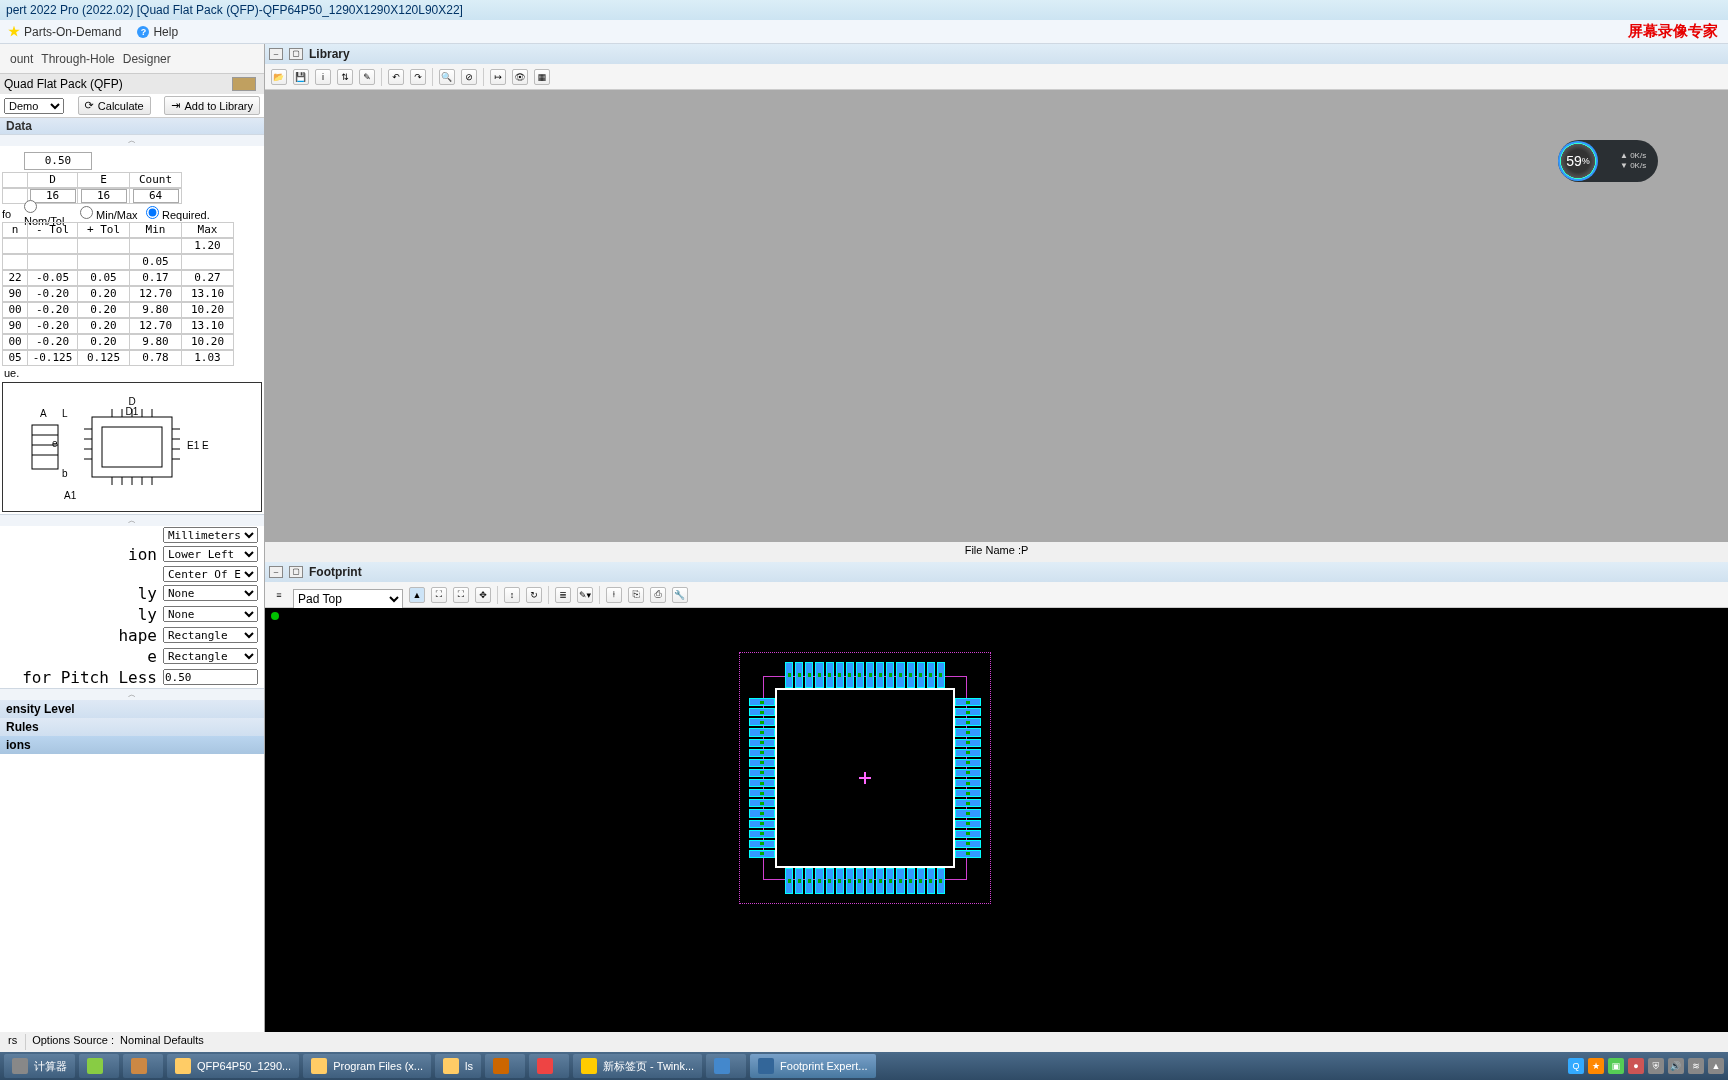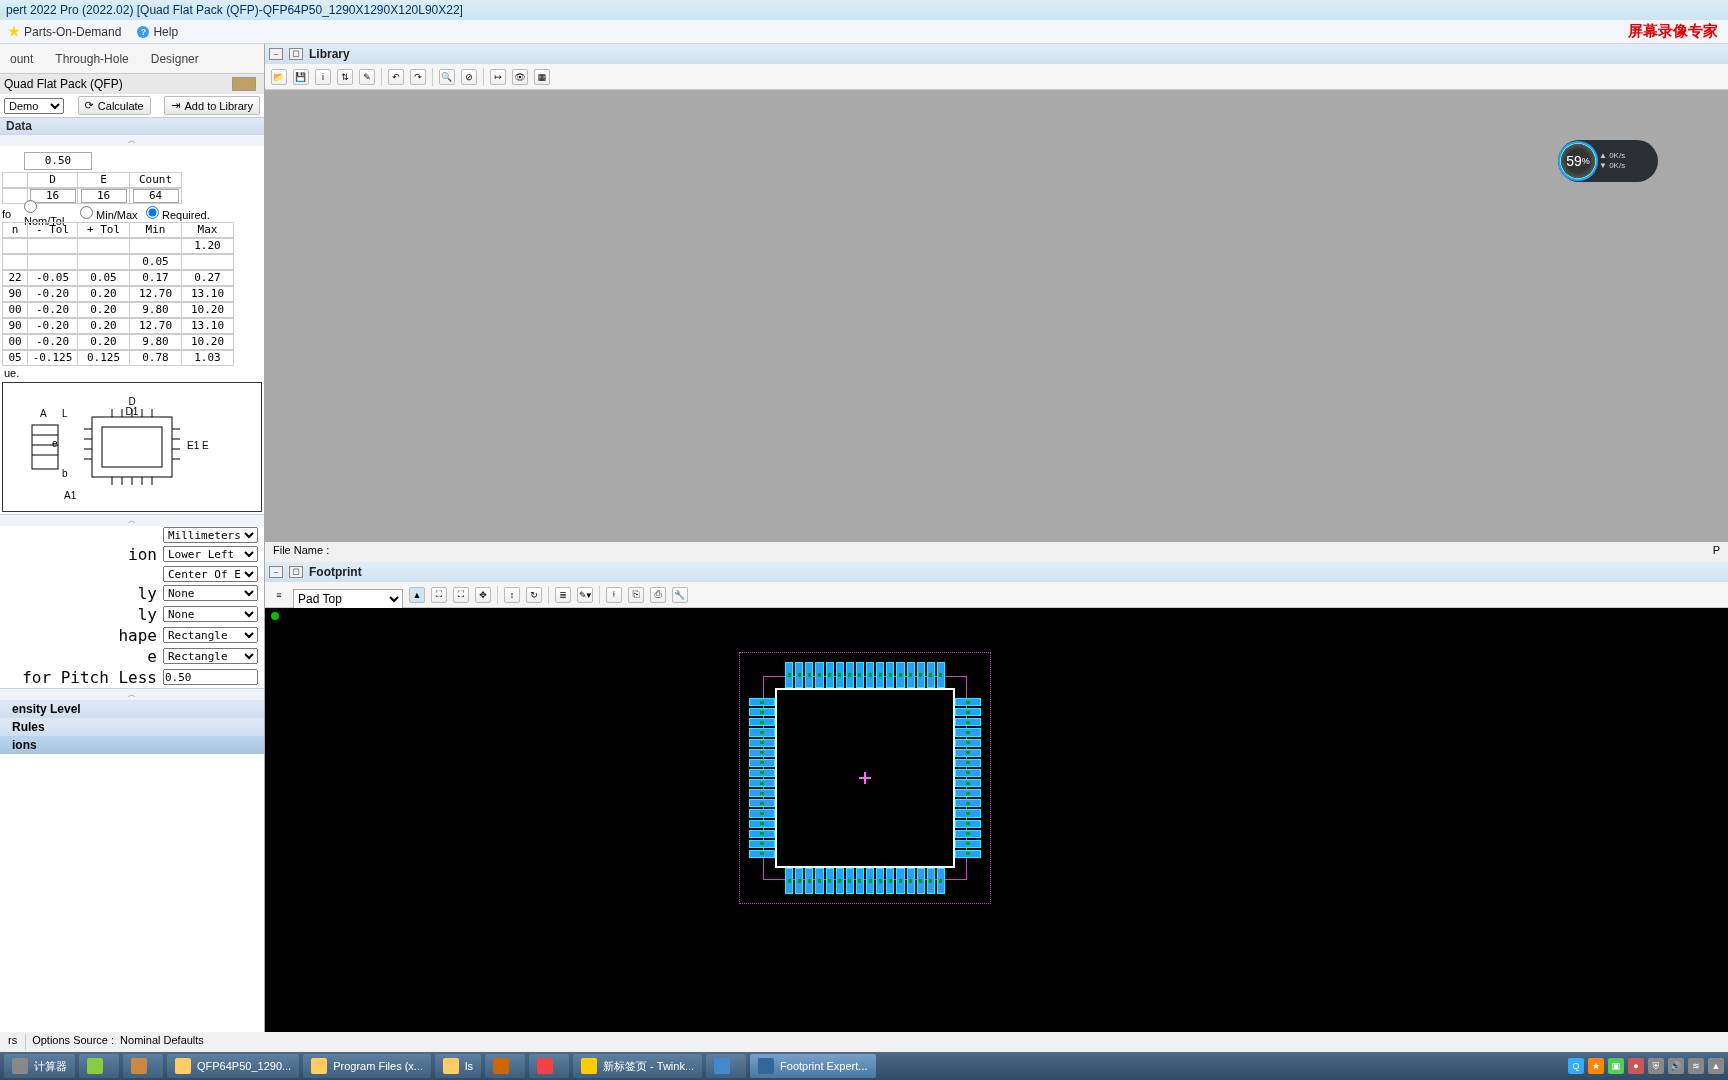--- a/index.html
+++ b/index.html
@@ -9,21 +9,21 @@
 .sub-bar { height: 24px; background: #f2f6fb; display: flex; align-items: center; gap: 16px; padding: 0 8px; border-bottom: 1px solid #cfd8e2; }
 .sub-bar .link { font-size: 12px; color: #333; display: flex; align-items: center; gap: 4px; }
 .icon-star { width:12px; height:12px; background: gold; clip-path: polygon(50% 0,61% 35%,98% 35%,68% 57%,79% 91%,50% 70%,21% 91%,32% 57%,2% 35%,39% 35%); }
 .icon-help { width:12px; height:12px; border-radius:50%; background:#3399ff; color:#fff; display:flex; align-items:center; justify-content:center; font-size:9px; font-weight:bold; }
 .watermark { position:absolute; right:10px; top:22px; color:#e60000; font-weight:bold; font-size:15px; font-family: "Microsoft YaHei", sans-serif; }
 
 .main-layout { display: flex; height: calc(100% - 44px); }
 .left-pane { width: 265px; background: #fff; display:flex; flex-direction:column; border-right:1px solid #aaa; }
 .right-pane { flex:1; background: #aaa; display:flex; flex-direction:column; }
 
-.family-tabs { height: 30px; display: flex; align-items: center; gap: 14px; padding: 0 6px; background: #f5f5f5; border-bottom: 1px solid #ccc; font-size:12px;}
+.family-tabs { height: 30px; display: flex; align-items: center; padding: 0 6px; background: #f5f5f5; border-bottom: 1px solid #ccc; font-size:12px;}
 .family-tabs span { color:#444; padding: 2px 4px; }
 .family-name-row { height:20px; background:#e8e8e8; padding:1px 4px; font-family: "MS Gothic", monospace; font-size:12px; display:flex; align-items:center; justify-content:space-between; }
 .family-swatch { width:24px; height:14px; background:#c0a060; border:1px solid #999; margin-right:4px;}
 
 .calc-row { height:24px; background:#fff; display:flex; align-items:center; justify-content:space-between; padding:0 4px; border-bottom:1px solid #ccc; font-size:12px;}
 .calc-row select { font-size:11px; width:60px; }
 .calc-row .btn { border:1px solid #bbb; border-radius:2px; padding:2px 6px; background:linear-gradient(#fefefe,#e8e8e8); display:flex; align-items:center; gap:4px; font-size:11px;}
 
 .section-header { background: linear-gradient(#dfe9f5,#cfdff0); font-size:12px; font-weight:bold; padding:1px 6px; color:#333; }
 .collapse { height:12px; border-top:1px solid #cfd8e2; display:flex; justify-content:center; align-items:center; font-size:8px; color:#888; background:#f0f4f9;}
@@ -34,47 +34,47 @@
 .c { border:1px solid #ccc; border-left:none; height:16px; display:flex; align-items:center; justify-content:center; font-size:11px; font-family:"MS Gothic",monospace;}
 .c:first-child { border-left:1px solid #ccc;}
 .w1{width:26px;} .w2{width:50px;} .w3{width:52px;} .w4{width:52px;} .w5{width:52px;}
 
 .diagram { border:1px solid #333; margin:2px; height:130px; display:flex; align-items:center; justify-content:center; }
 
 .opts label { font-size:16px; font-family:"MS Gothic",monospace;}
 .opts .row { display:flex; align-items:center; justify-content:flex-end; gap:6px; padding:1px 6px;}
 .opts select, .opts input { font-size:11px; font-family:"MS Gothic",monospace; width:95px; height:16px;}
 
-.accordion { font-size:12px; font-weight:bold; padding:2px 12px; background:linear-gradient(#dfe9f5,#cfdff0); cursor:pointer;}
+.accordion { font-size:12px; font-weight:bold; padding:2px 6px; background:linear-gradient(#dfe9f5,#cfdff0); cursor:pointer;}
 .accordion.sel{ background:linear-gradient(#bad5ef,#a8c5e0);}
 
 
 .panel-title { height:20px; background:linear-gradient(#e0edf7,#d0e1ef); display:flex; align-items:center; gap:6px; padding:0 4px; font-size:12px; color:#222;}
 .win-btn { width:14px; height:12px; background:#f0f0f0; border:1px solid #888; font-size:8px; text-align:center; line-height:10px;}
 .bold{font-weight:bold;}
 .menu-row{height:22px; background:#f5f5f5; display:flex; align-items:center; gap:20px; padding:0 16px; font-size:12px;}
 .toolbar{height:26px; background:#f5f5f5; display:flex; align-items:center; gap:6px; padding:0 6px; border-bottom:1px solid #ccc;}
 .tb-ico{width:16px;height:16px;border:1px solid #bbb; background:linear-gradient(#fff,#eee); border-radius:2px; font-size:9px; display:flex; align-items:center; justify-content:center;}
 .tb-sep{width:1px;height:18px;background:#ccc;}
 .viewport{flex:1; background:#a9a9a9; position:relative;}
-.filelabel{height:20px; background:#f0f0f0; font-size:11px; padding:2px 8px; display:flex; justify-content:space-between;}
+.filelabel{height:20px; background:#f0f0f0; font-size:11px; padding:2px 8px; display:flex; justify-content:center;}
 
 .fp-toolbar{height:26px; background:#f5f5f5; display:flex; align-items:center; gap:6px; padding:0 6px; border-bottom:1px solid #ccc;}
 .fp-layer{font-size:12px; width:110px; height:20px; border:1px solid #aaa; background:#fff;margin-top:8px;}
 .fp-canvas{flex:1; background:#000; position:relative;}
 
 .status{height:20px;background:#f0f0f0;font-size:11px;display:flex;align-items:center;gap:20px;padding:0 8px;}
 .status span{border-right:1px solid #ccc;padding-right:12px;}
 
 .bottombar{position:absolute;left:0;right:0;bottom:28px;height:20px;background:#f0f0f0;font-size:11px;padding:2px 8px;display:flex;}
 
 
 .gauge { position:absolute; top:140px; right:70px; width:100px; height:42px; background:#2a2f33; border-radius:21px; display:flex; align-items:center; z-index:10;}
 .gauge .dial{ width:40px;height:40px;border-radius:50%;background:radial-gradient(circle,#333 40%,#555 60%, #3fc 61%, #3fc 63%, #39f 64%, #39f 80%, #333 81%); display:flex;align-items:center;justify-content:center;color:#fff;font-size:14px;}
-.gauge .meta{font-size:8px;color:#ccc;margin-left:1px;line-height:1.2;}
+.gauge .meta{font-size:8px;color:#ccc;margin-left:22px;line-height:1.2;}
 
 
 .taskbar{position:absolute;left:0;right:0;bottom:0;height:28px;background:linear-gradient(#4a6a89,#2f4b66);display:flex;align-items:center;gap:4px;padding:0 4px;}
 .task-item{height:24px;background:linear-gradient(#5f7f9e,#3f5f7e);border-radius:2px;color:#fff;font-size:11px;display:flex;align-items:center;gap:6px;padding:0 8px;min-width:40px;text-align:right;}
 .task-item.active{background:linear-gradient(#78a0c8,#4878a0);}
 .task-ico{width:16px;height:16px;background:#ffcc66;border-radius:2px;}
 .tray{margin-left:auto;display:flex;gap:4px;align-items:center;}
 .tray .t{width:16px;height:16px;border-radius:2px;display:flex;align-items:center;justify-content:center;color:#fff;font-size:9px;}
 
 

